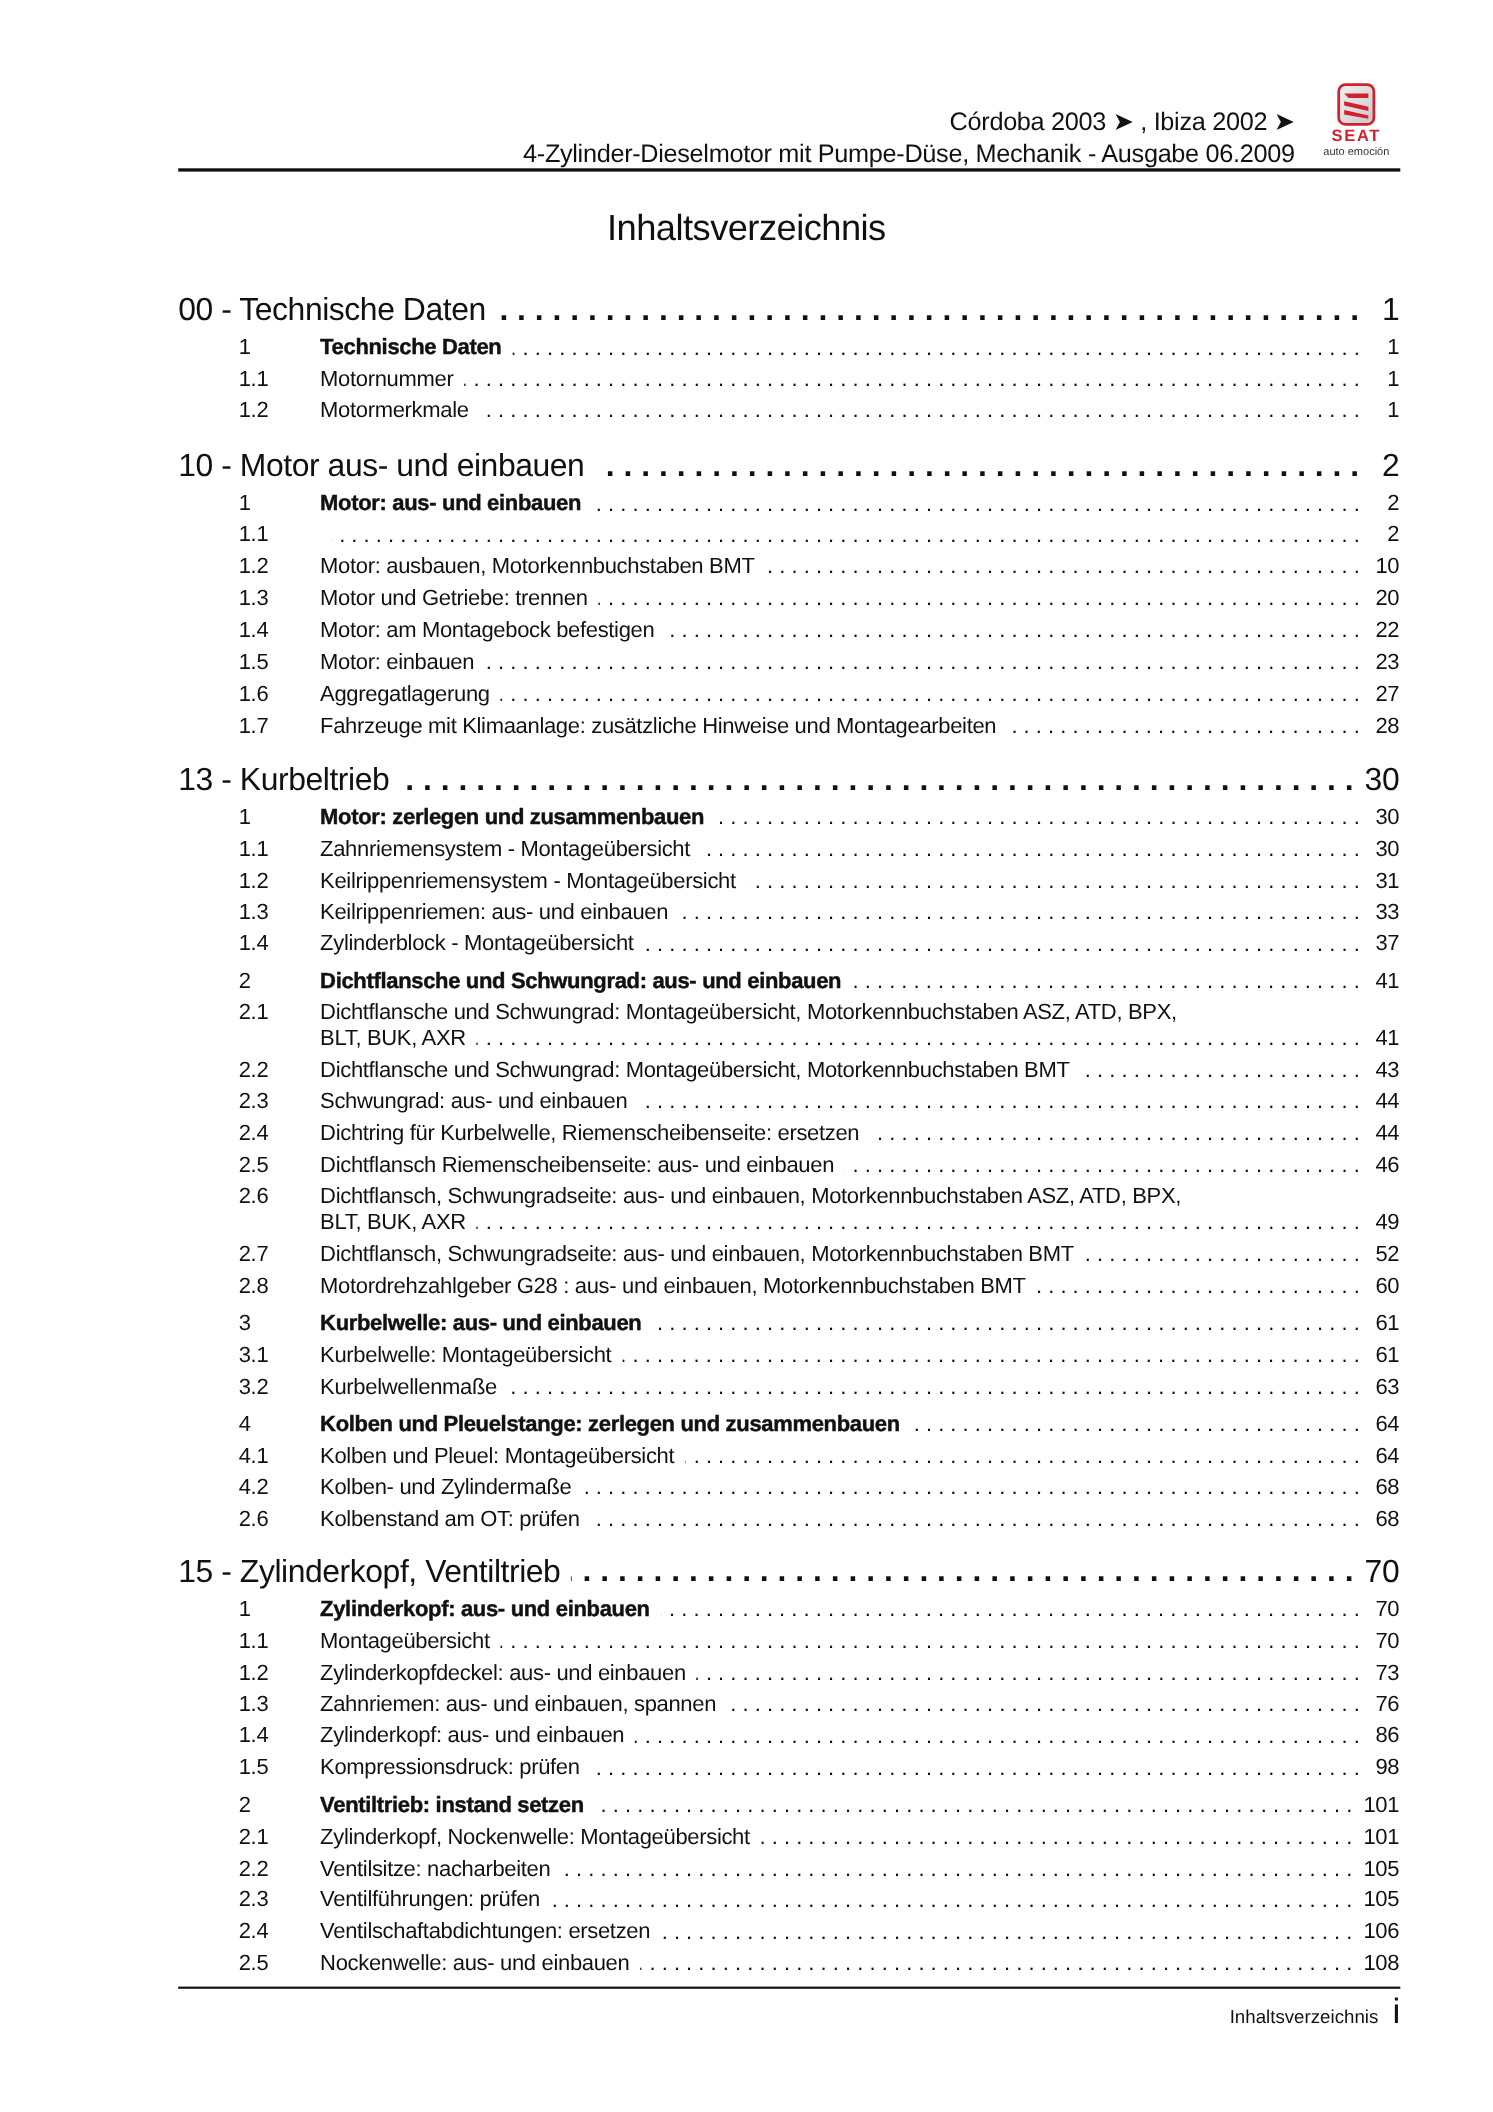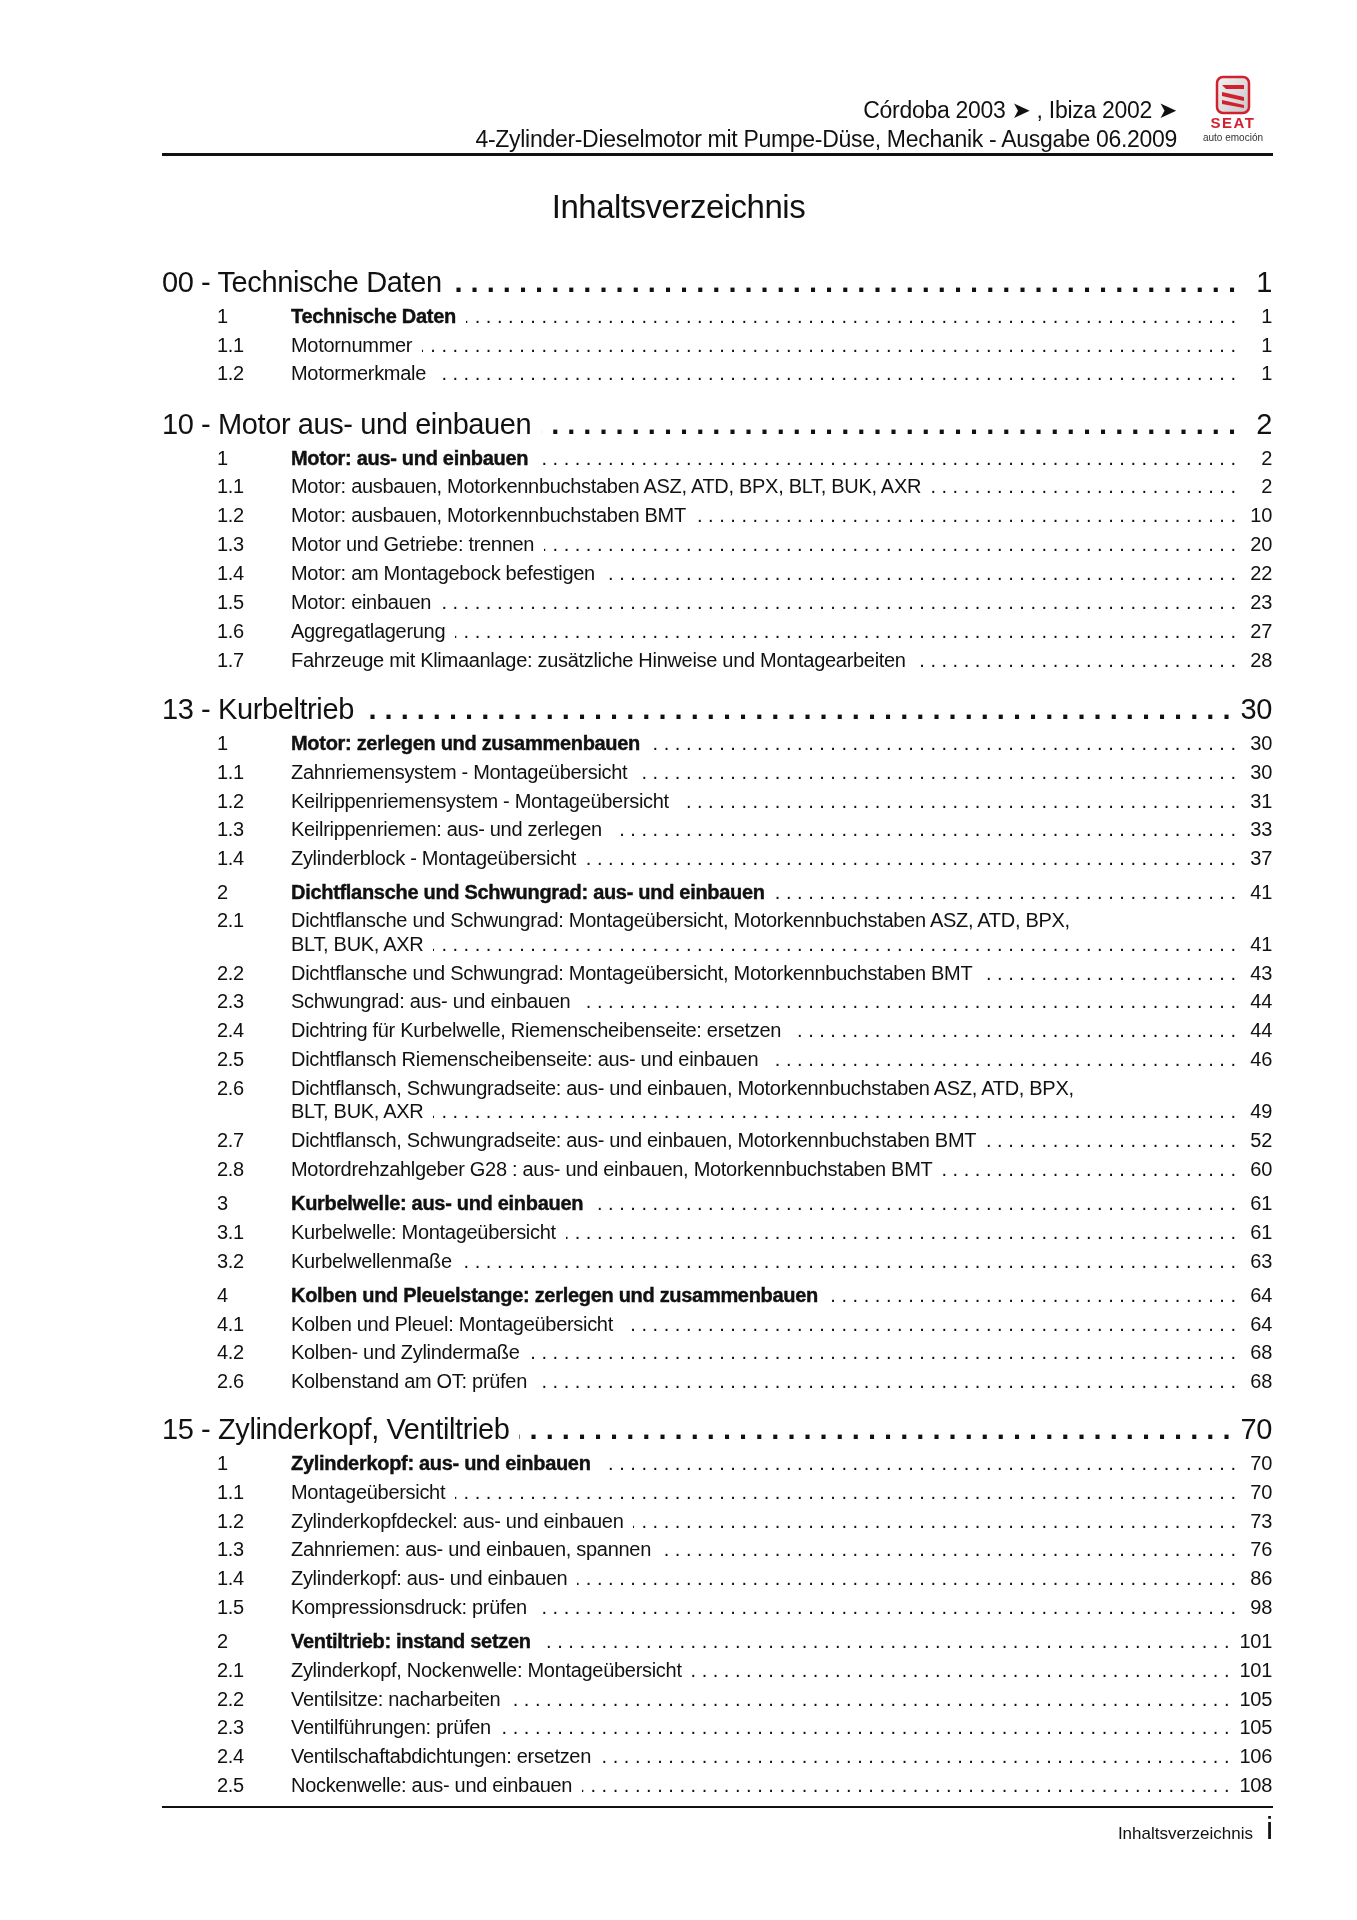--- a/index.html
+++ b/index.html
@@ -85,21 +85,20 @@
   <span class="page">2</span>
 </div>
 <div class="row group" style="top:447px">
   <span class="num">1</span>
   <span class="label">Motor: aus- und einbauen</span>
   <span class="dots"></span>
   <span class="page">2</span>
 </div>
 <div class="row item" style="top:475px">
   <span class="num">1.1</span>
-  <span class="label">Motor: ausbauen, Motorkennbuchstaben ASZ, ATD, BPX, BLT, BUK, AXR</span>
   <span class="dots"></span>
   <span class="page">2</span>
 </div>
 <div class="row item" style="top:504px">
   <span class="num">1.2</span>
   <span class="label">Motor: ausbauen, Motorkennbuchstaben BMT</span>
   <span class="dots"></span>
   <span class="page">10</span>
 </div>
 <div class="row item" style="top:533px">
@@ -151,21 +150,21 @@
   <span class="page">30</span>
 </div>
 <div class="row item" style="top:790px">
   <span class="num">1.2</span>
   <span class="label">Keilrippenriemensystem - Montageübersicht</span>
   <span class="dots"></span>
   <span class="page">31</span>
 </div>
 <div class="row item" style="top:818px">
   <span class="num">1.3</span>
-  <span class="label">Keilrippenriemen: aus- und zerlegen</span>
+  <span class="label">Keilrippenriemen: aus- und einbauen</span>
   <span class="dots"></span>
   <span class="page">33</span>
 </div>
 <div class="row item" style="top:847px">
   <span class="num">1.4</span>
   <span class="label">Zylinderblock - Montageübersicht</span>
   <span class="dots"></span>
   <span class="page">37</span>
 </div>
 <div class="row group" style="top:881px">

